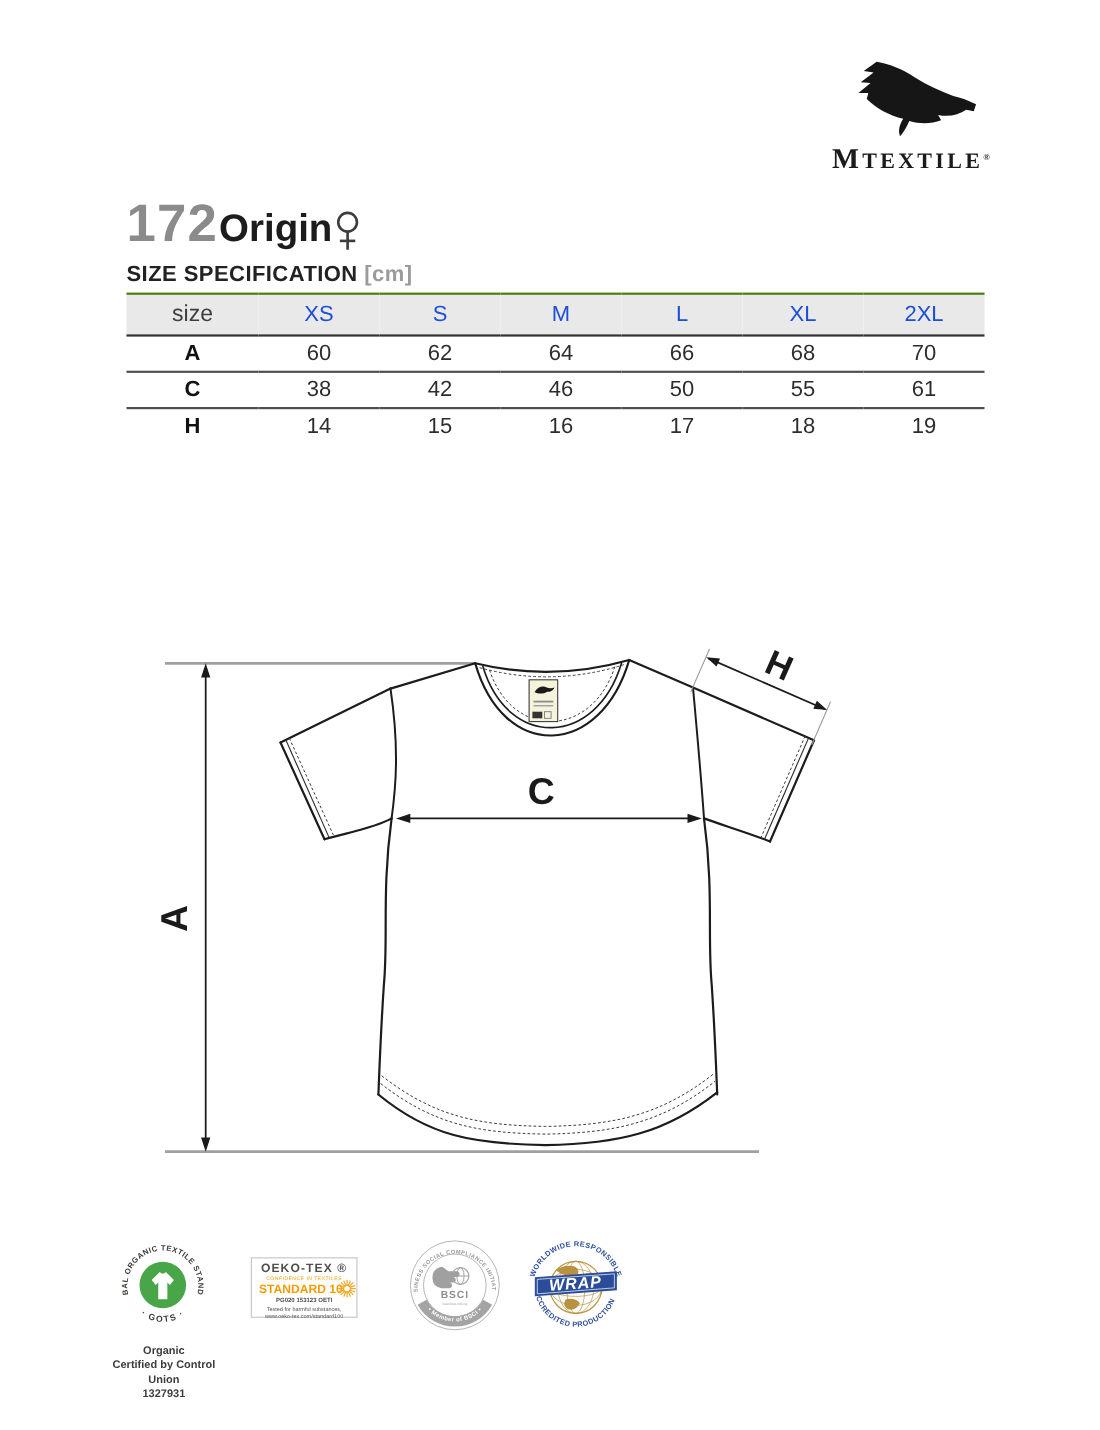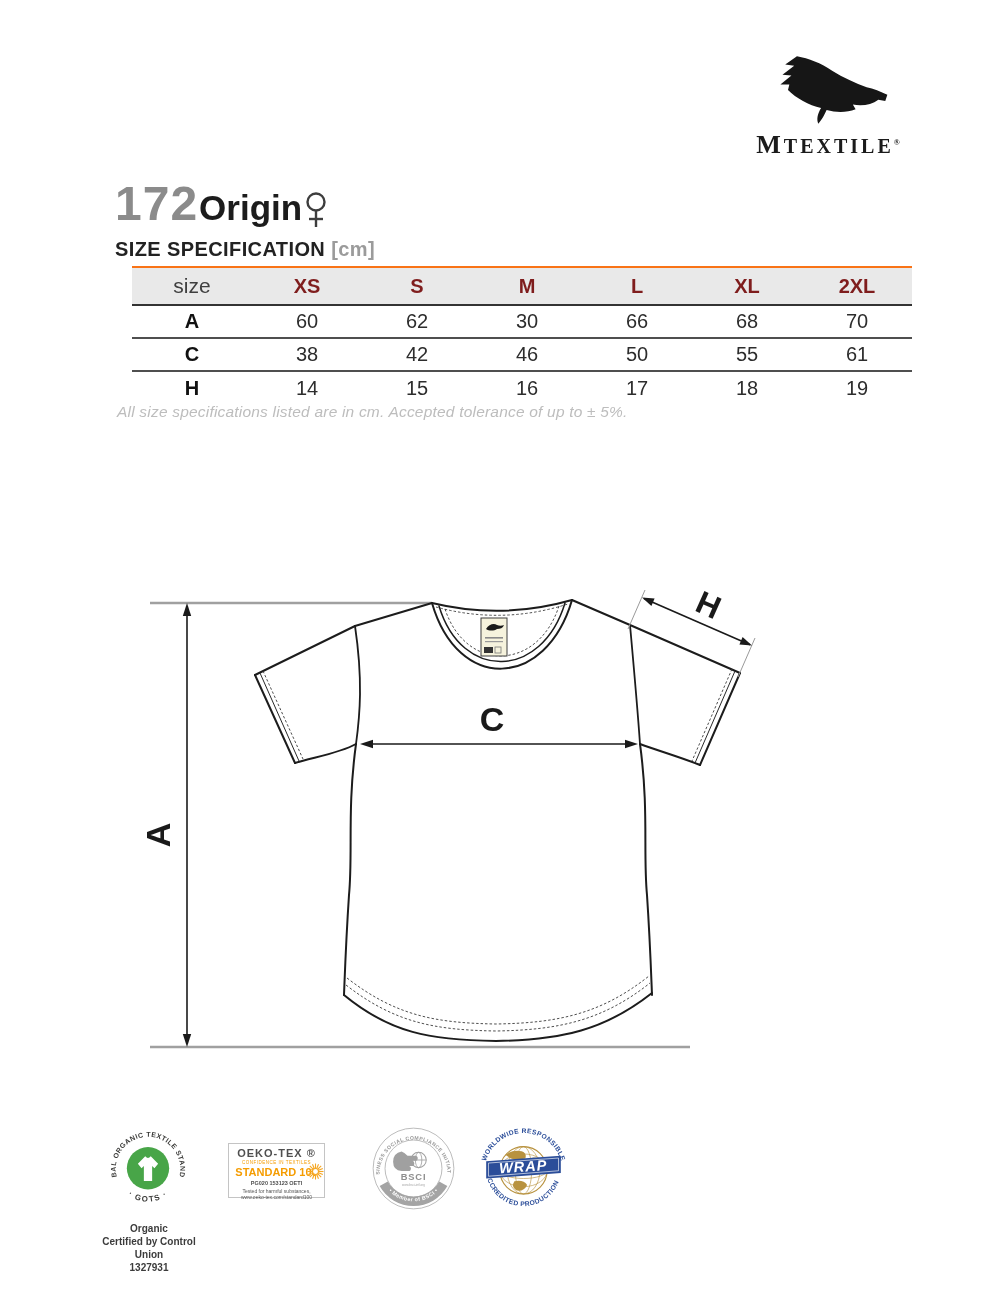--- a/index.html
+++ b/index.html
@@ -19,28 +19,28 @@
   .product-code{font-size:48px;line-height:1;font-weight:800;color:#8b8b8b;letter-spacing:1px;}
   .product-name{font-size:35px;line-height:1;font-weight:800;color:#1c1c1c;}
   .female-wrap{align-self:flex-end;transform:translateY(3px);}
 
   
   .section-heading{position:absolute;left:115px;top:238px;font-size:20px;font-weight:700;
         letter-spacing:.4px;color:#222;}
   .section-heading .unit{color:#9b9b9b;}
 
   
-  table.size-table{position:absolute;left:132px;top:266px;width:780px;border-collapse:collapse;
-        table-layout:fixed;border-top:2px solid #f97316;}
+  table.size-table{position:absolute;left:115px;top:266px;width:780px;border-collapse:collapse;
+        table-layout:fixed;border-top:2px solid #4d7c0f;}
   table.size-table thead tr{background:#e9e9e9;height:38px;border-bottom:2px solid #333;}
   table.size-table tbody tr{height:33px;border-bottom:2px solid #4f4f4f;}
   table.size-table tbody tr:last-child{border-bottom:none;}
   table.size-table th,table.size-table td{text-align:center;vertical-align:middle;padding:0;}
   .corner-label{font-weight:400;color:#3f3f3f;font-size:21px;}
-  .col-head{font-weight:700;color:#7f1d1d;font-size:20px;}
+  .col-head{font-weight:400;color:#1d4ed8;font-size:20px;}
   .row-label{font-weight:700;color:#111;font-size:20px;}
   td.size-cell{font-size:20px;color:#2d2d2d;margin-top:28px;}
 
   .spec-note{position:absolute;left:117px;top:403px;font-size:15.5px;font-style:italic;
         color:#bdbdbd;letter-spacing:.2px;}
 
   
   .diagram{position:absolute;left:140px;top:585px;width:660px;height:480px;}
 
   
@@ -105,21 +105,21 @@
         <th class="col-head">L</th>
         <th class="col-head">XL</th>
         <th class="col-head">2XL</th>
       </tr>
     </thead>
     <tbody>
       <tr>
         <th class="row-label">A</th>
         <td class="size-cell">60</td>
         <td class="size-cell">62</td>
-        <td class="size-cell">30</td>
+        <td class="size-cell">64</td>
         <td class="size-cell">66</td>
         <td class="size-cell">68</td>
         <td class="size-cell">70</td>
       </tr>
       <tr>
         <th class="row-label">C</th>
         <td class="size-cell">38</td>
         <td class="size-cell">42</td>
         <td class="size-cell">46</td>
         <td class="size-cell">50</td>
@@ -131,21 +131,20 @@
         <td class="size-cell">14</td>
         <td class="size-cell">15</td>
         <td class="size-cell">16</td>
         <td class="size-cell">17</td>
         <td class="size-cell">18</td>
         <td class="size-cell">19</td>
       </tr>
     </tbody>
   </table>
 
-  <div class="spec-note">All size specifications listed are in cm. Accepted tolerance of up to ± 5%.</div>
 
   <svg class="diagram" viewBox="0 0 660 480">
 
     <line x1="10" y1="18" x2="292" y2="18" stroke="#a0a0a0" stroke-width="2.5"></line>
     <line x1="10" y1="462" x2="550" y2="462" stroke="#a0a0a0" stroke-width="2.5"></line>
 
     <g stroke="#1a1a1a" fill="#1a1a1a">
       <line x1="47" y1="30" x2="47" y2="450" stroke-width="1.6"></line>
       <polygon points="47,18 42.8,31 51.2,31" stroke="none"></polygon>
       <polygon points="47,462 42.8,449 51.2,449" stroke="none"></polygon>

